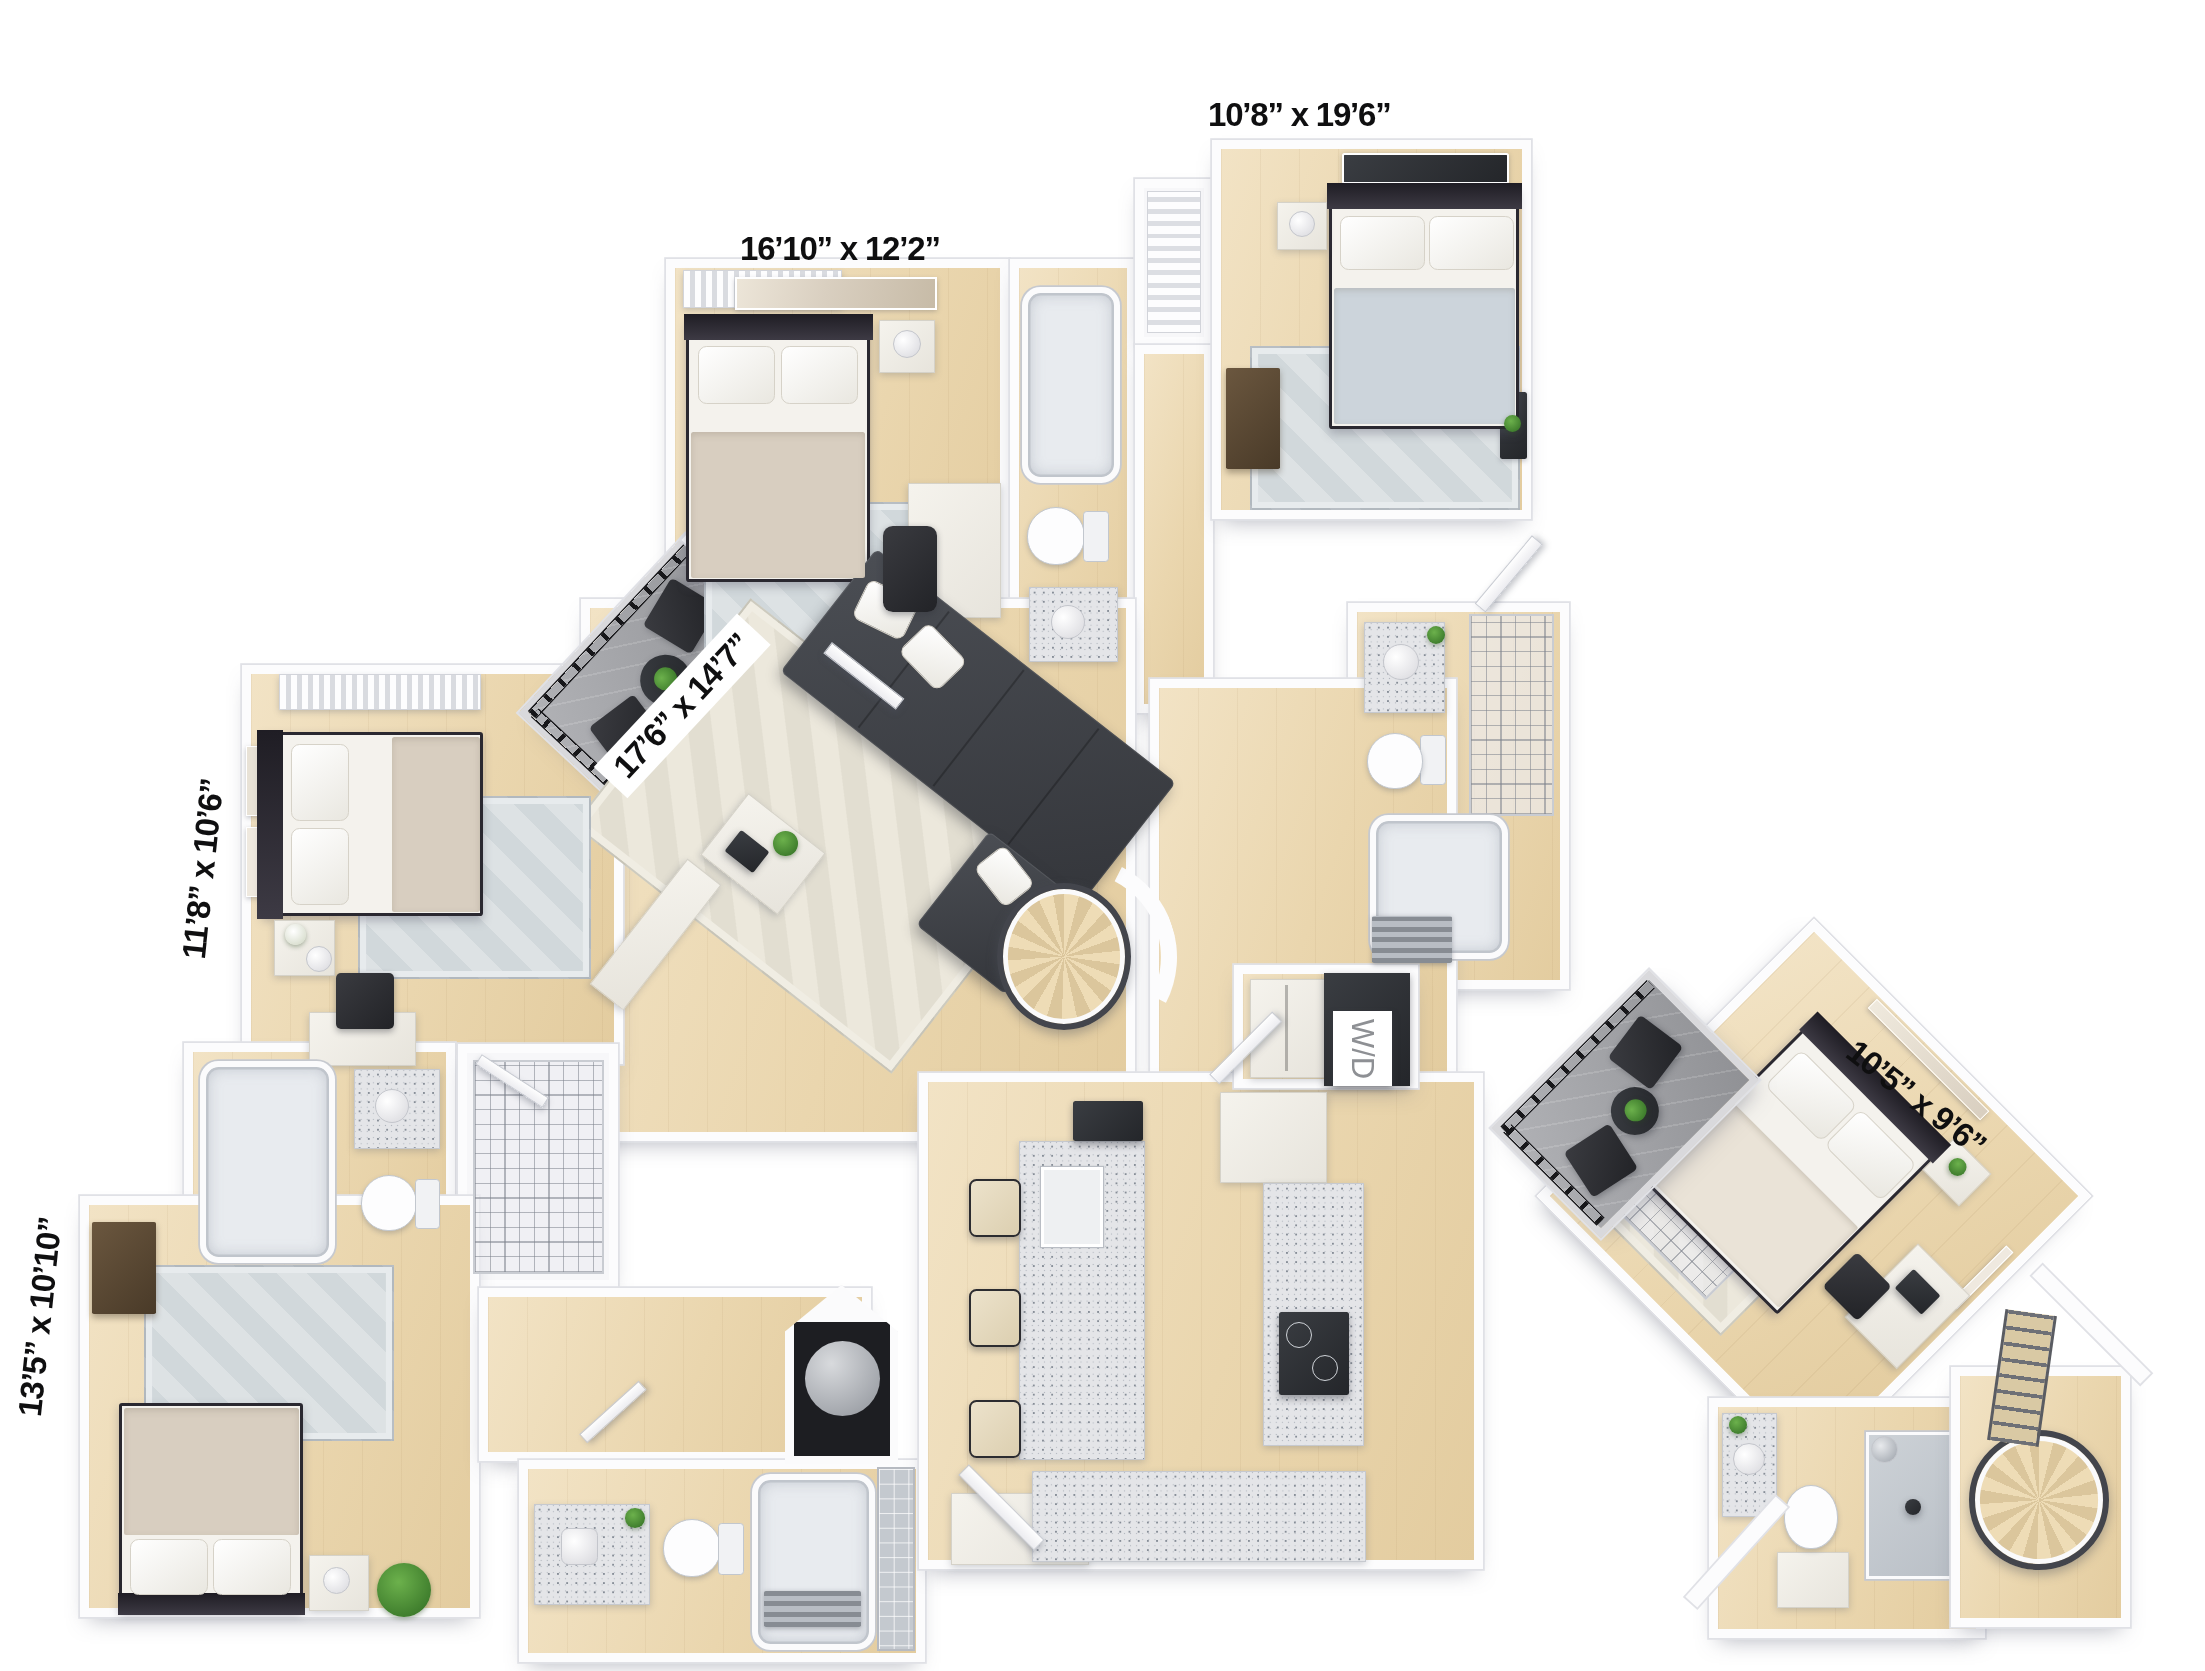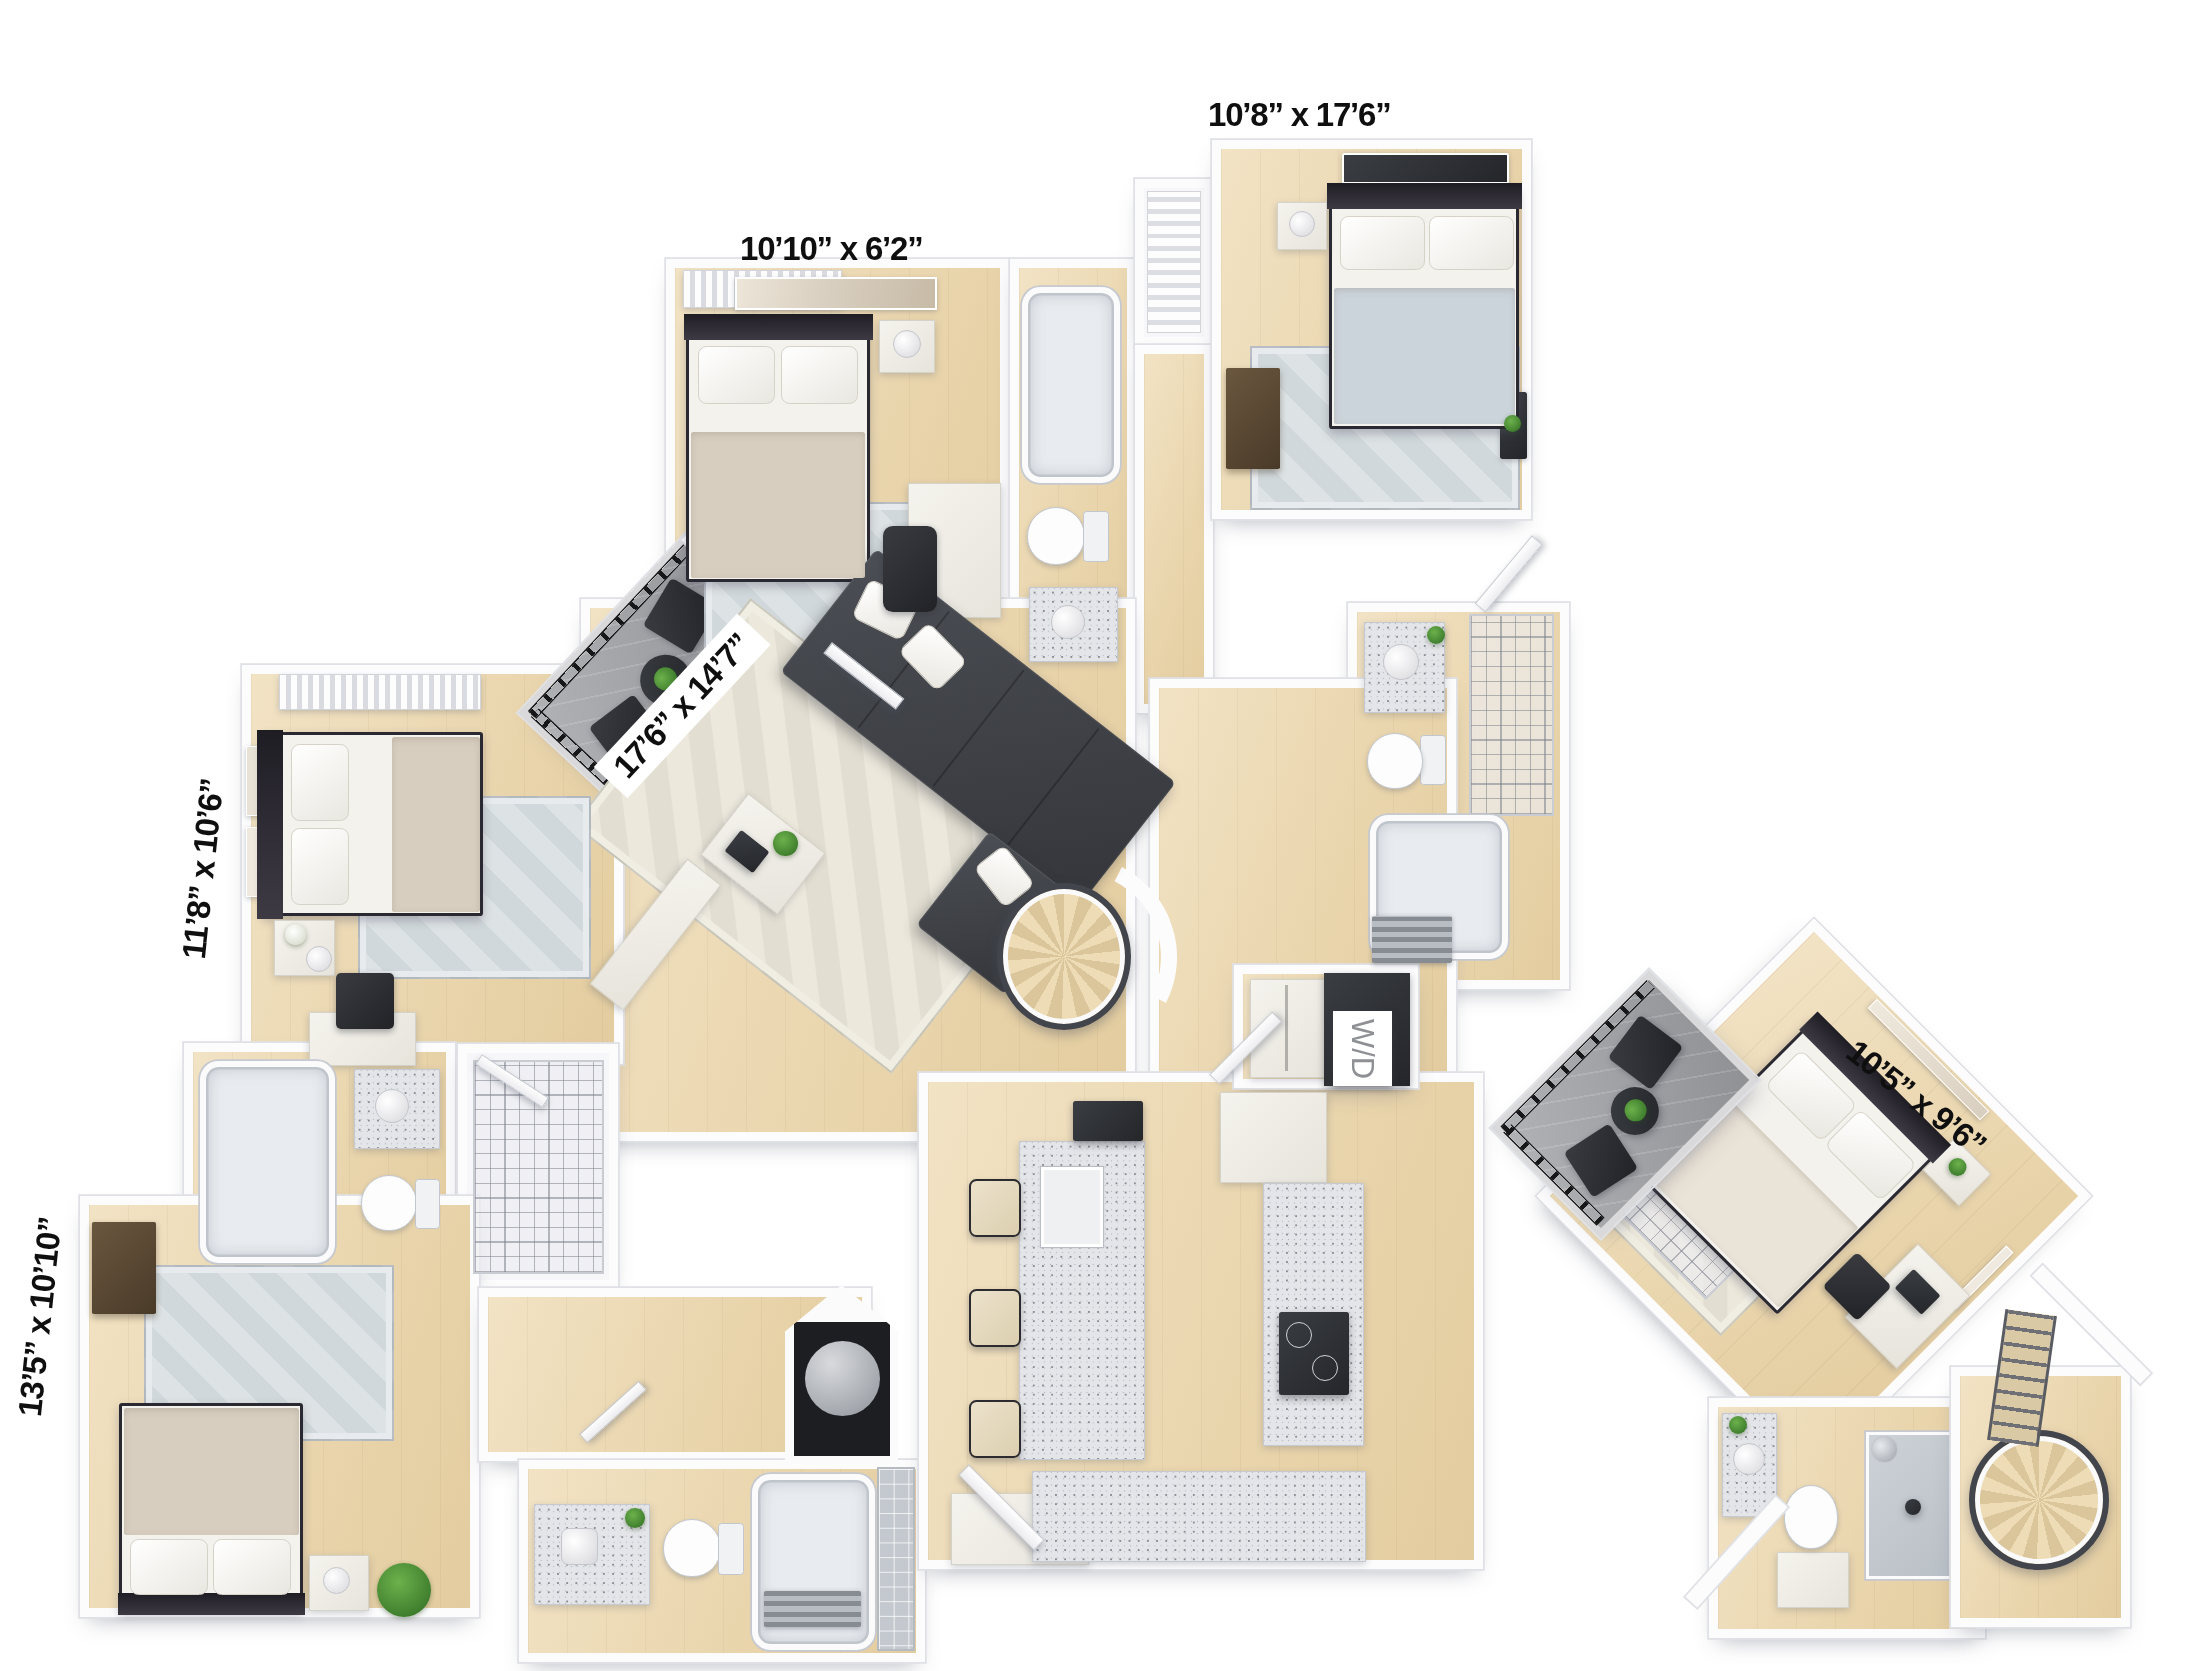--- a/index.html
+++ b/index.html
@@ -268,22 +268,22 @@
   </div>
   <div class="wallstrip" style="left:1669px;top:1544px;width:135px;height:16px;transform:rotate(-48deg)"></div>
 
   <div class="room" style="left:1951px;top:1367px;width:179px;height:260px">
     <div class="stair" style="left:8.6px;top:54px;width:140px;height:140px"></div>
     <div class="dark" style="left:70px;top:115px;width:17px;height:17px;border-radius:50%"></div>
   </div>
   <div class="ladder" style="left:1996px;top:1312px;width:52px;height:132px;transform:rotate(8deg)"></div>
   <div class="wallstrip" style="left:2015px;top:1317px;width:153px;height:14.7px;transform:rotate(45deg)"></div>
 
-  <div class="lbl" style="left:1208px;top:98px">10’8” x 17’6”</div>
-  <div class="lbl" style="left:740px;top:232px">10’10” x 6’2”</div>
+  <div class="lbl" style="left:1208px;top:98px">10’8” x 19’6”</div>
+  <div class="lbl" style="left:740px;top:232px">16’10” x 12’2”</div>
   <div class="lbl" style="left:682px;top:706px;transform:translate(-50%,-50%) rotate(-47deg);background:#fff;padding:6.1px 13.5px">17’6” x 14’7”</div>
   <div class="lbl" style="left:203px;top:869px;transform:translate(-50%,-50%) rotate(-84deg)">11’8” x 10’6”</div>
   <div class="lbl" style="left:40px;top:1317px;transform:translate(-50%,-50%) rotate(-84deg)">13’5” x 10’10”</div>
   <div class="lbl" style="left:1916px;top:1098px;transform:translate(-50%,-50%) rotate(38deg)">10’5” x 9’6”</div>
 
   <div class="a" style="left:1333px;top:1011px;width:59px;height:75px;background:#fff;z-index:61;box-shadow:0 2.5px 6.1px rgba(60,62,70,.5);display:flex;align-items:center;justify-content:center">
     <span style="font:400 31px 'Liberation Sans',sans-serif;color:var(--wd-text,#8e9094);transform:rotate(90deg);letter-spacing:0">W/D</span>
   </div>
 
 </div>

